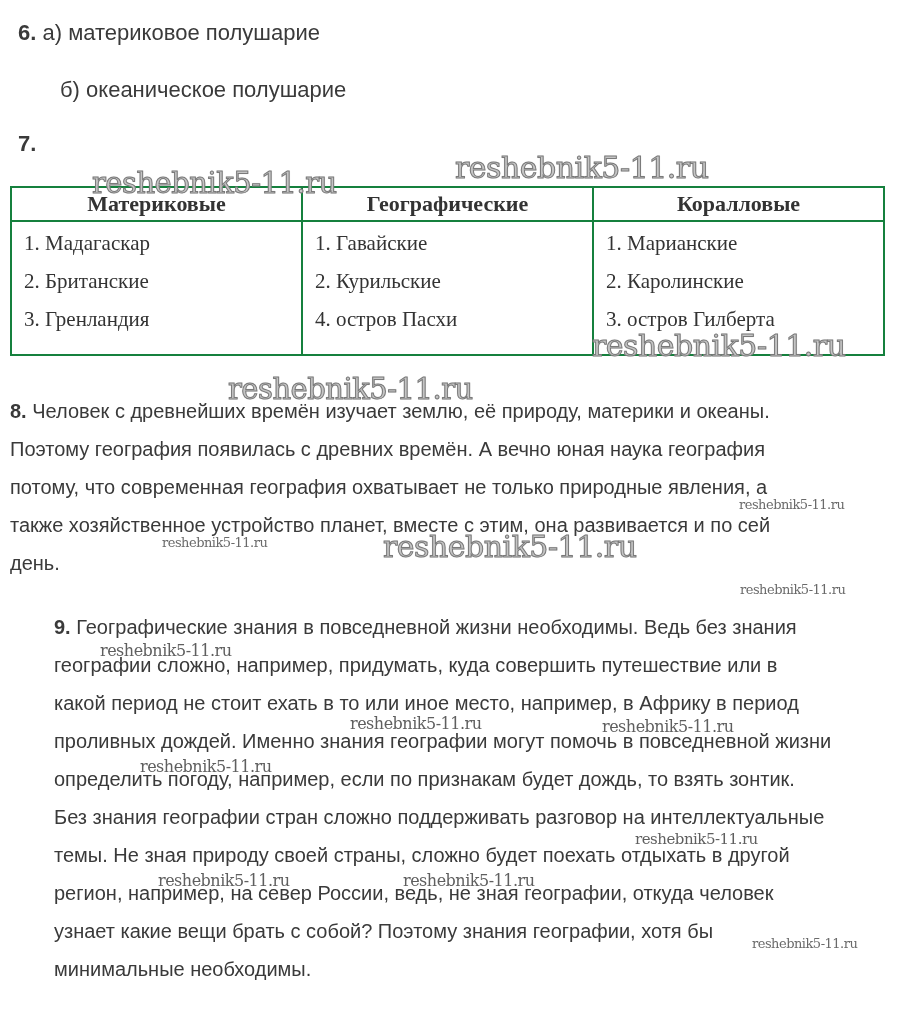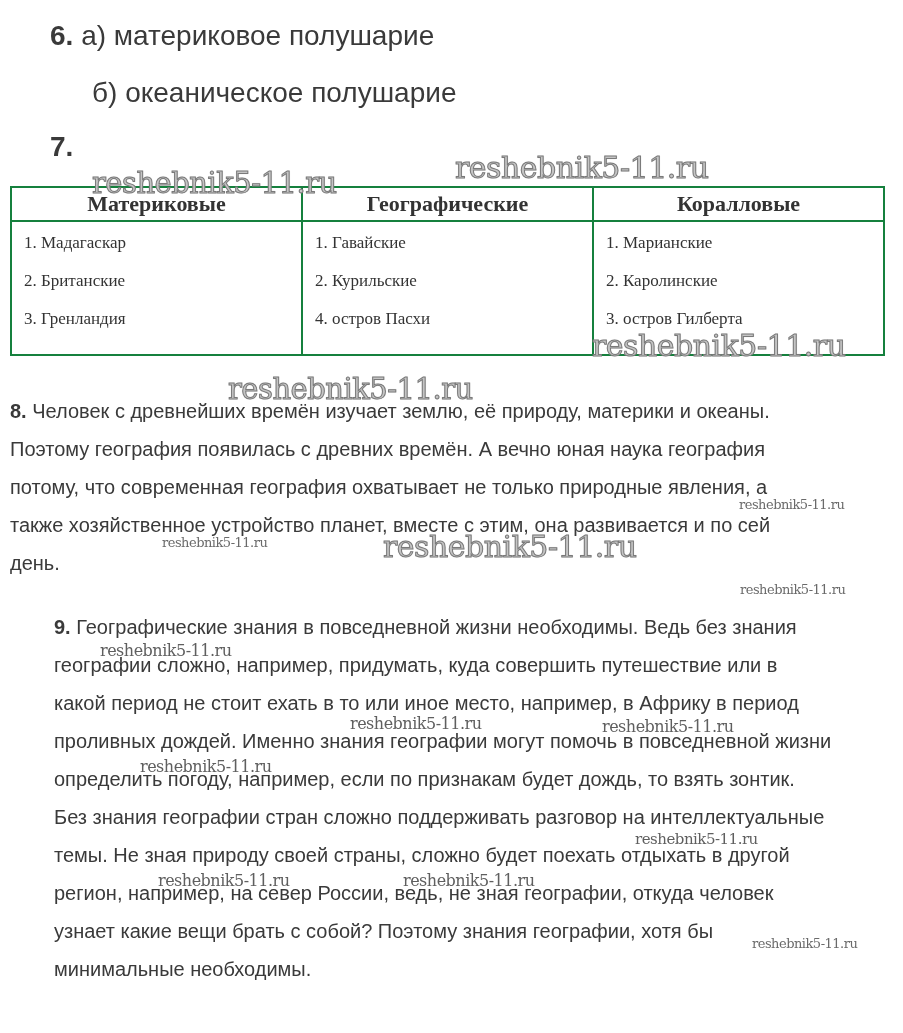--- a/index.html
+++ b/index.html
@@ -7,21 +7,21 @@
     position: relative;
     width: 903px;
     height: 1033px;
     background: #ffffff;
     font-family: "Liberation Sans", sans-serif;
     color: #3a3a3a;
     overflow: hidden;
   }
   .abs { position: absolute; }
   .num { font-weight: bold; }
-  .line22 { font-size: 28px; margin-left: 32px; }
+  .line22 { font-size: 22px; }
   .para {
     font-size: 20px;
     line-height: 38px;
     width: 885px;
     color: #3a3a3a;
   }
   .para .lines { white-space: pre-line; }
   
   table.islands {
     border-collapse: collapse;
@@ -35,21 +35,21 @@
     color: #333333;
   }
   table.islands th {
     font-size: 22px;
     font-weight: bold;
     text-align: center;
     height: 32px;
     padding: 0;
   }
   table.islands td {
-    font-size: 17px;
+    font-size: 21px;
     vertical-align: top;
     text-align: left;
     padding: 2px 12px 14px 12px;
     line-height: 38px;
     white-space: pre-line;
     height: 116px;
   }
   
   .wm {
     position: absolute;

